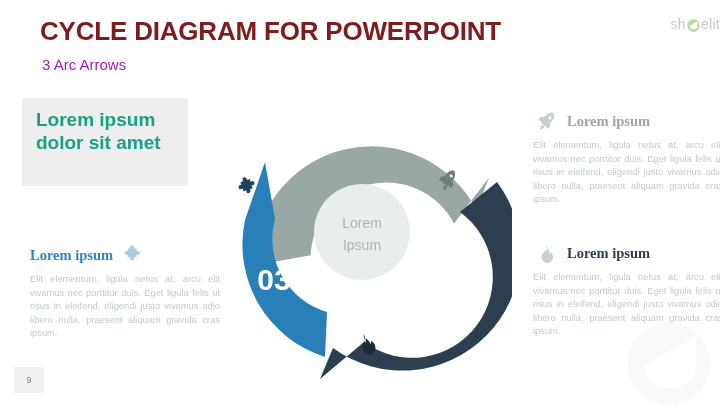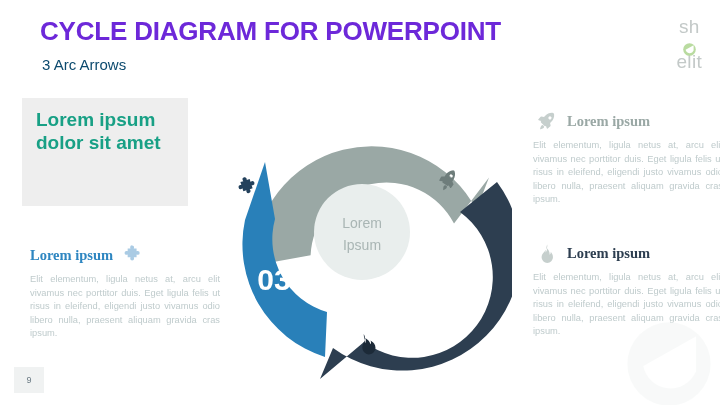--- a/index.html
+++ b/index.html
@@ -15,61 +15,60 @@
     overflow: hidden;
   }
 
   
   .slide-title {
     position: absolute;
     left: 40px;
     top: 16px;
     font-size: 26px;
     font-weight: bold;
-    color: #6d28d9;
+    color: #7f1d1d;
     letter-spacing: -0.2px;
     white-space: nowrap;
   }
   .slide-subtitle {
     position: absolute;
     left: 42px;
     top: 56px;
     font-size: 15px;
-    color: #0c4a6e;
+    color: #a21caf;
     font-weight: normal;
   }
 
   
   .brand {
     position: absolute;
-    right: 18px;
+    right: 0;
     top: 16px;
-    font-size: 19px;
+    font-size: 14px;
     color: #c3c9c8;
     letter-spacing: 0.3px;
     display: flex;
     align-items: center;
-    flex-direction: column;
   }
   .brand .leaf {
     display: inline-block;
     width: 13px;
     height: 13px;
     margin: 0 1px;
     position: relative;
     top: 1px;
   }
 
   
   .callout-box {
     position: absolute;
     left: 22px;
     top: 98px;
     width: 166px;
-    height: 108px;
+    height: 88px;
     background: #eeeeee;
     box-sizing: border-box;
     padding: 10px 12px 12px 14px;
   }
   .callout-text {
     font-size: 19px;
     line-height: 23px;
     font-weight: bold;
     color: #18a085;
   }

